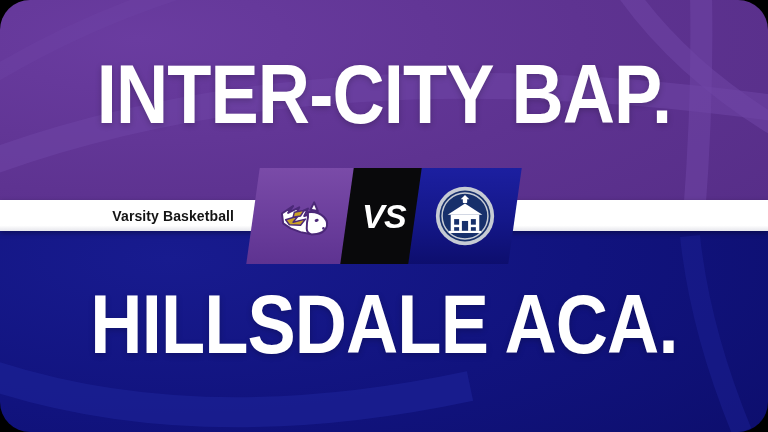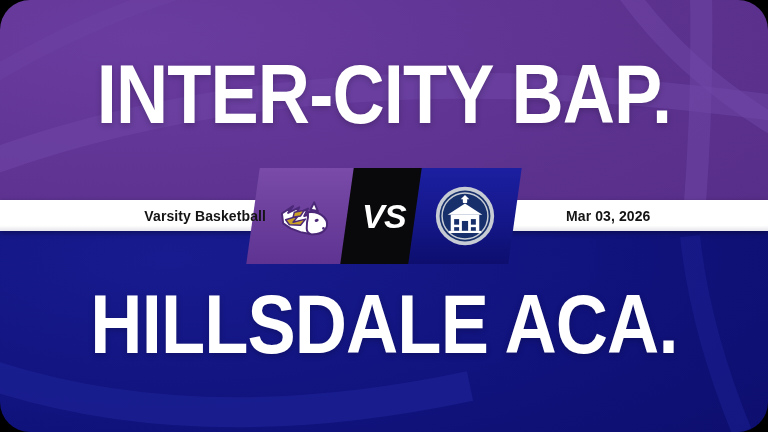--- a/index.html
+++ b/index.html
@@ -86,21 +86,20 @@
   
   .band-label {
     position:absolute; top:200px; height:31px;
     display:flex; align-items:center;
     z-index:7;
     color:#141414;
     font-size:14px;
     font-weight:bold;
     letter-spacing:0.1px;
     font-family:"Liberation Sans", sans-serif;
-    margin-left:32px;
   }
   .sport-label { left:0; width:248px; justify-content:flex-end; padding-right:14px; }
   .date-label  { left:524px; width:244px; justify-content:flex-start; padding-left:10px; }
 
   
   .team-name {
     position:absolute; left:0; width:768px;
     text-align:center;
     color:#FFFFFF;
     font-family:"Liberation Sans", sans-serif;
@@ -144,21 +143,20 @@
   </div>
 
   <div class="team-name team-home">INTER-CITY BAP.</div>
 
   <div class="team-name team-away">HILLSDALE ACA.</div>
 
   <div class="band"></div>
 
   <div class="band-label sport-label">Varsity Basketball</div>
 
-  <div class="band-label date-label">Mar 03, 2026</div>
 
   <div class="stage">
 
     <div class="panel panel-home">
       <span class="logo-wrap">
         <svg viewBox="0 0 100 100" xmlns="http://www.w3.org/2000/svg">
           <g stroke="#4B2878" stroke-width="3.2" stroke-linejoin="round">
 
             <path d="M16 46 L34 34 L26 45 L44 36 L38 48 L58 38 L52 50 L72 44
                      L84 52 Q92 60 86 69 Q78 80 62 79 L46 76 L30 70 L18 62 Z" fill="#FFFFFF"></path>

